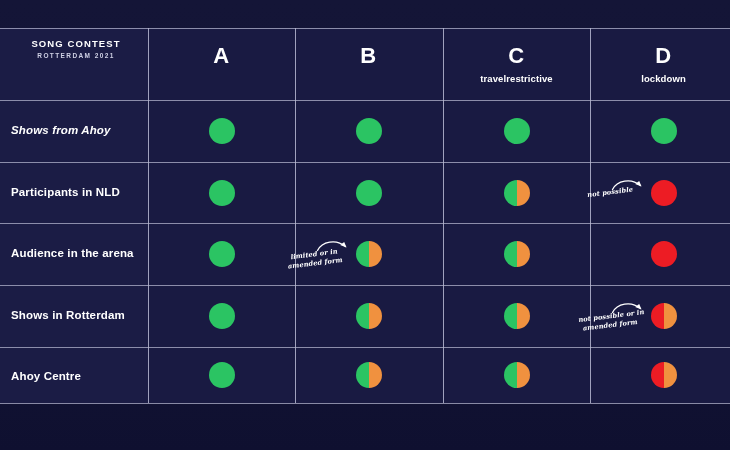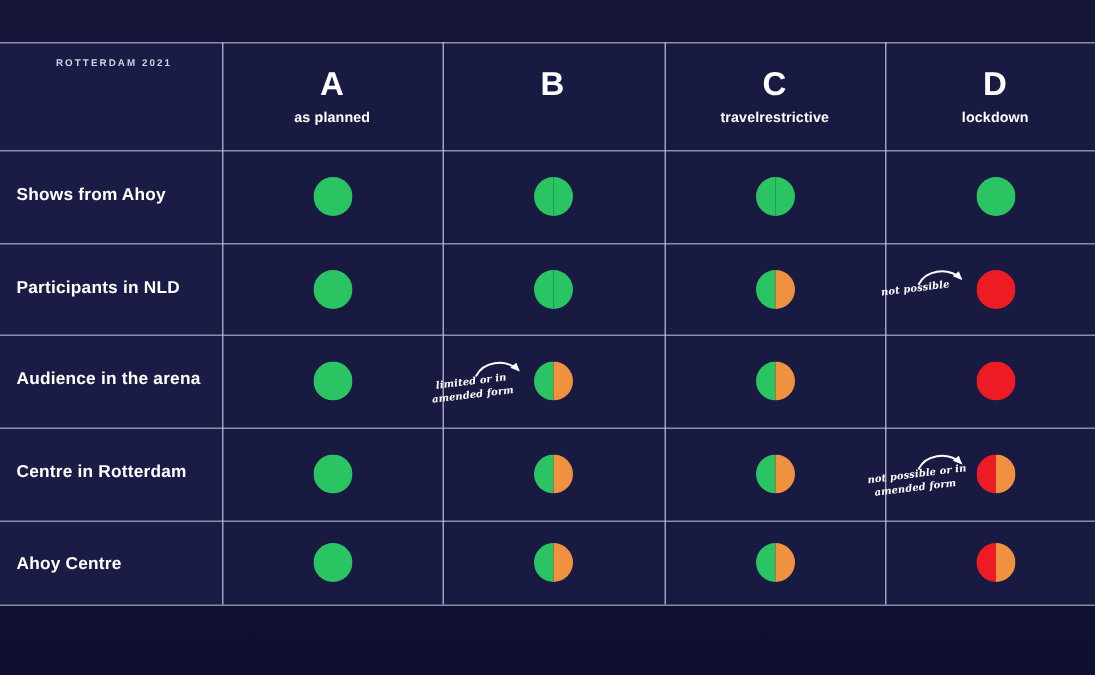--- a/index.html
+++ b/index.html
@@ -222,43 +222,43 @@
     <div class="hline" style="top:347px;"></div>
     <div class="hline" style="top:403px;"></div>
 
     <div class="vline v0"></div>
     <div class="vline v1"></div>
     <div class="vline v2"></div>
     <div class="vline v3"></div>
   </div>
 
   <div class="logo">
+    <div class="logo-sub">SONG CONTEST</div>
     <div class="logo-sub2">ROTTERDAM 2021</div>
   </div>
 
   <div class="col-head c0">
     <div class="letter">A</div>
-    <div class="sub">as planned</div>
   </div>
   <div class="col-head c1">
     <div class="letter">B</div>
   </div>
   <div class="col-head c2">
     <div class="letter">C</div>
     <div class="sub">travelrestrictive</div>
   </div>
   <div class="col-head c3">
     <div class="letter">D</div>
     <div class="sub">lockdown</div>
   </div>
 
-  <div class="row-label" style="top:124px;">Shows from Ahoy</div>
+  <div class="row-label" style="top:124px;font-style:italic;">Shows from Ahoy</div>
   <div class="row-label" style="top:247px;">Audience in the arena</div>
   <div class="row-label" style="top:186px;">Participants in NLD</div>
-  <div class="row-label" style="top:309px;">Centre in Rotterdam</div>
+  <div class="row-label" style="top:309px;">Shows in Rotterdam</div>
   <div class="row-label" style="top:370px;">Ahoy Centre</div>
 
   <div id="cells">
       <div class="dot full" style="left: 208.5px; top: 118px;">
         <span class="half l" style="background: rgb(43, 196, 99);"></span>
         <span class="half r" style="background: rgb(43, 196, 99);"></span>
       </div>
       <div class="dot full" style="left: 356px; top: 118px;">
         <span class="half l" style="background: rgb(43, 196, 99);"></span>
         <span class="half r" style="background: rgb(43, 196, 99);"></span>

